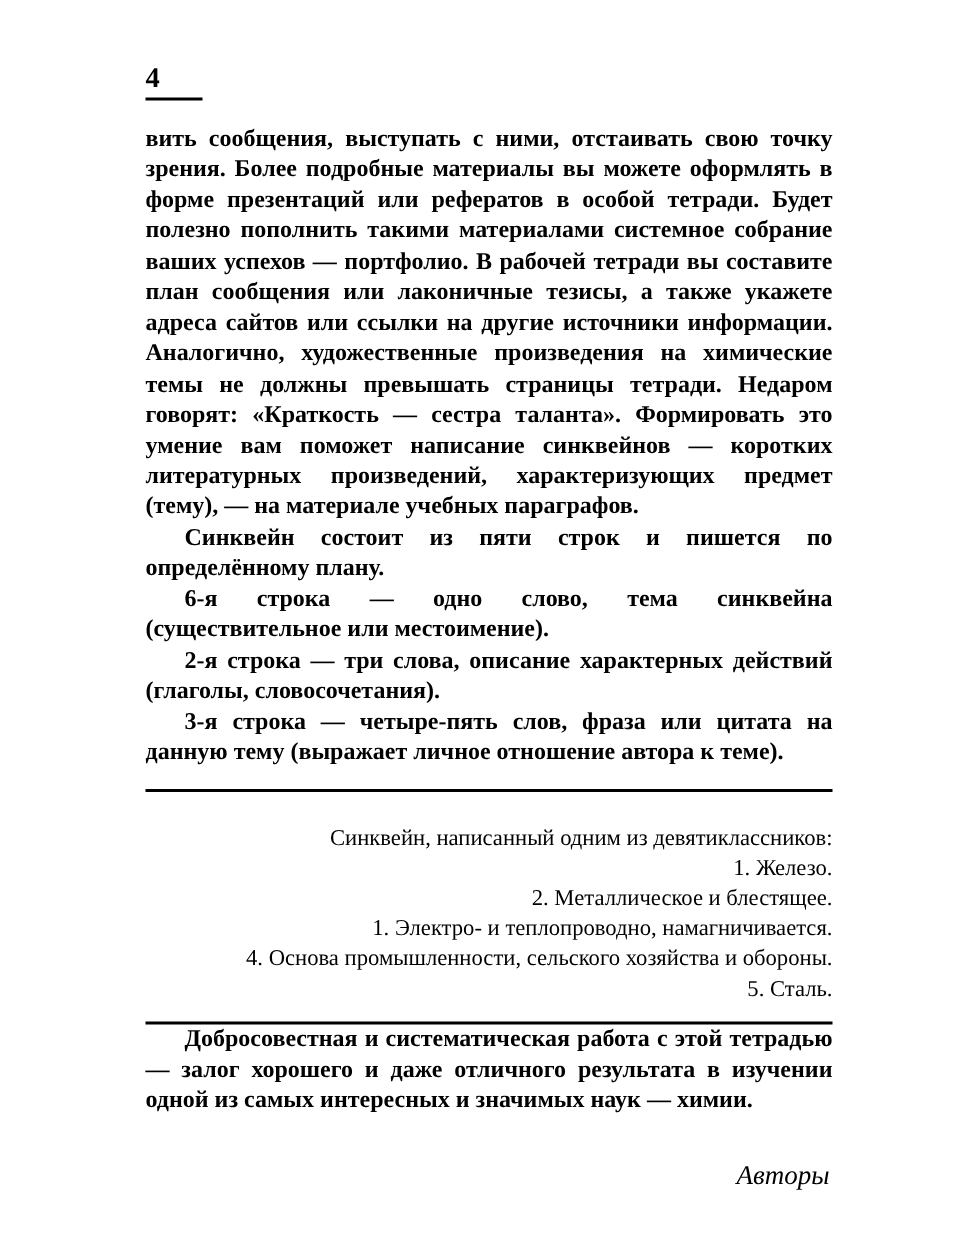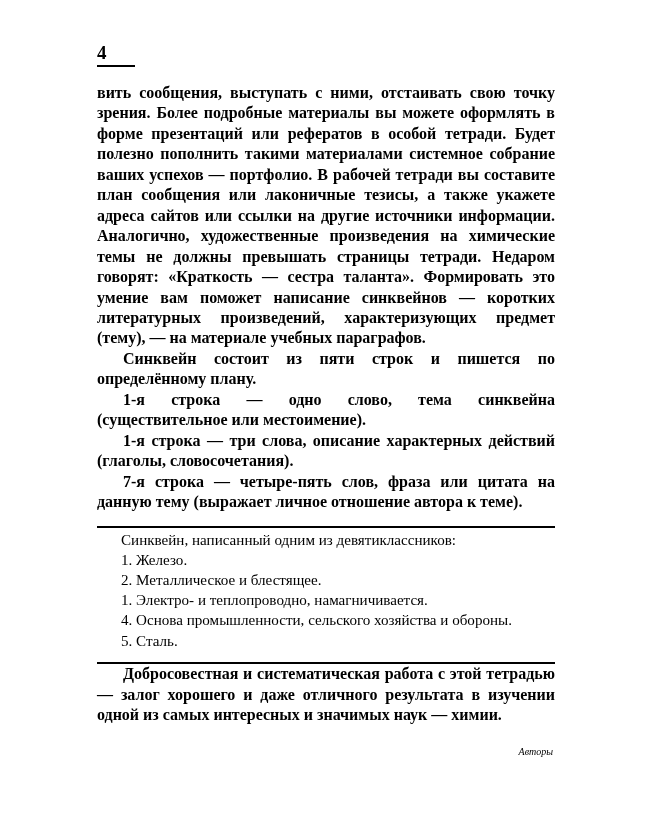--- a/index.html
+++ b/index.html
@@ -72,24 +72,24 @@
   
   .rule {
     width: 458px;
     height: 2.6px;
     background: #000;
   }
   .rule-top   { margin-top: 13px; }
   .rule-bottom{ margin-top: 11px; }
 
   .example {
-    margin-top: 2px;
+    margin-top: 21px;
     font-size: 15.1px;
     line-height: 20.1px;
-    text-align: left;
+    text-align: right;
   }
   .example .lead {
     text-indent: 24px;
     margin: 0;
   }
   .example ol {
     margin: 0;
     padding: 0;
     list-style: none;
   }
@@ -98,47 +98,47 @@
     padding-left: 24px;
     text-indent: 0;
     white-space: nowrap;
   }
 
   .closing {
     margin-top: 10px;
   }
 
   .signature {
-    margin-top: 16px;
+    margin-top: 28px;
     text-align: right;
     font-style: italic;
-    font-size: 10px;
+    font-size: 18px;
     line-height: 20px;
     padding-right: 2px;
   }
 </style>
 </head>
 <body>
 
 <div class="page">
 
   <div class="folio">
     <div class="folio-number">4</div>
     <div class="folio-rule"></div>
   </div>
 
   <div class="column">
 
     <p class="body noindent">вить сообщения, выступать с ними, отстаивать свою точку зре­ния. Более подробные материалы вы можете оформлять в форме презентаций или рефератов в особой тетради. Будет полезно по­полнить такими материалами системное собрание ваших успе­хов — портфолио. В рабочей тетради вы составите план сообще­ния или лаконичные тезисы, а также укажете адреса сайтов или ссылки на другие источники информации. Аналогично, художе­ственные произведения на химические темы не должны превы­шать страницы тетради. Недаром говорят: «Краткость — сестра таланта». Формировать это умение вам поможет написание синквейнов — коротких литературных произведений, характе­ризующих предмет (тему), — на материале учебных параграфов.</p>
 
     <p class="body">Синквейн состоит из пяти строк и пишется по определённо­му плану.</p>
 
-    <p class="body">1-я строка — одно слово, тема синквейна (существительное или местоимение).</p>
-    <p class="body">1-я строка — три слова, описание характерных действий (глаголы, словосочетания).</p>
-    <p class="body">7-я строка — четыре-пять слов, фраза или цитата на данную тему (выражает личное отношение автора к теме).</p>
+    <p class="body">6-я строка — одно слово, тема синквейна (существительное или местоимение).</p>
+    <p class="body">2-я строка — три слова, описание характерных действий (глаголы, словосочетания).</p>
+    <p class="body">3-я строка — четыре-пять слов, фраза или цитата на данную тему (выражает личное отношение автора к теме).</p>
 
     <div class="rule rule-top"></div>
 
     <div class="example">
       <p class="lead">Синквейн, написанный одним из девятиклассников:</p>
       <ol>
         <li>1. Железо.</li>
         <li>2. Металлическое и блестящее.</li>
         <li>1. Электро- и теплопроводно, намагничивается.</li>
         <li>4. Основа промышленности, сельского хозяйства и обороны.</li>

